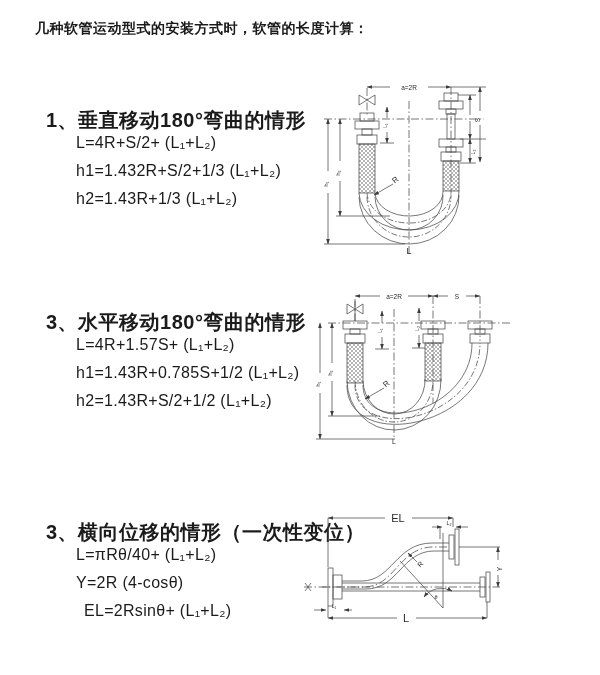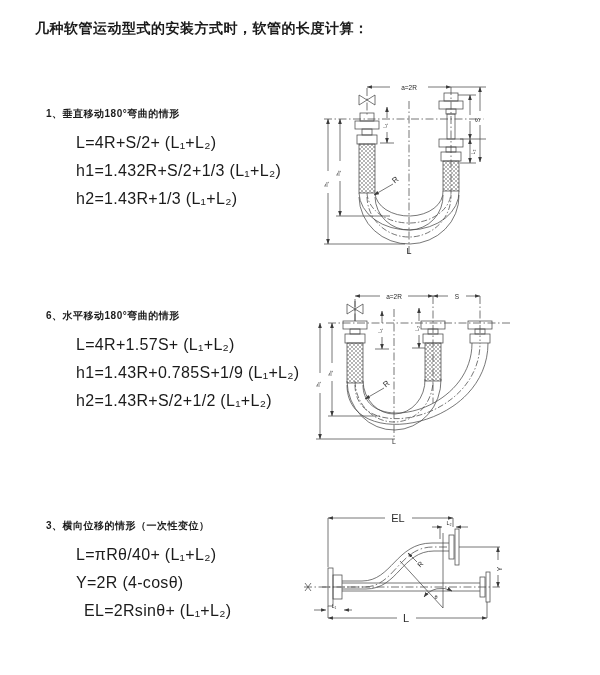--- a/index.html
+++ b/index.html
@@ -3,40 +3,40 @@
 <meta charset="utf-8">
 <style>
   html,body{margin:0;padding:0;}
   body{
     width:600px;height:675px;position:relative;background:#ffffff;
     font-family:"Liberation Sans","DejaVu Sans",sans-serif;color:#1b1b1b;
     overflow:hidden;
   }
   .abs{position:absolute;white-space:nowrap;}
   .title{left:35px;top:20px;font-size:14px;font-weight:bold;letter-spacing:.5px;text-align:center;}
-  .heading{font-size:10px;font-weight:bold;letter-spacing:.5px;}
+  .heading{font-size:20px;font-weight:bold;letter-spacing:.5px;}
   .formula{font-size:16px;letter-spacing:.3px;}
   svg.diag{position:absolute;}
   svg.diag text{font-family:"Liberation Sans","DejaVu Sans",sans-serif;fill:#2a2a2a;}
 </style>
 </head>
 <body>
 
 <div>
 
   <div class="abs title">几种软管运动型式的安装方式时，软管的长度计算：</div>
 
   <div class="abs heading" style="left:46px;top:107px">1、垂直移动180°弯曲的情形</div>
   <div class="abs formula" style="left:76px;top:134px">L=4R+S/2+ (L₁+L₂)</div>
   <div class="abs formula" style="left:76px;top:162px">h1=1.432R+S/2+1/3 (L₁+L₂)</div>
   <div class="abs formula" style="left:76px;top:190px">h2=1.43R+1/3 (L₁+L₂)</div>
 
-  <div class="abs heading" style="left:46px;top:309px">6、水平移动180°弯曲的情形</div>
+  <div class="abs heading" style="left:46px;top:309px">3、水平移动180°弯曲的情形</div>
   <div class="abs formula" style="left:76px;top:336px">L=4R+1.57S+ (L₁+L₂)</div>
-  <div class="abs formula" style="left:76px;top:364px">h1=1.43R+0.785S+1/9 (L₁+L₂)</div>
+  <div class="abs formula" style="left:76px;top:364px">h1=1.43R+0.785S+1/2 (L₁+L₂)</div>
   <div class="abs formula" style="left:76px;top:392px">h2=1.43R+S/2+1/2 (L₁+L₂)</div>
 
   <div class="abs heading" style="left:46px;top:519px">3、横向位移的情形（一次性变位）</div>
   <div class="abs formula" style="left:76px;top:546px">L=πRθ/40+ (L₁+L₂)</div>
   <div class="abs formula" style="left:76px;top:574px">Y=2R (4-cosθ)</div>
   <div class="abs formula" style="left:84px;top:602px">EL=2Rsinθ+ (L₁+L₂)</div>
 
   <svg class="diag" style="left:310px;top:75px" width="285" height="185" viewBox="0 0 285 185">
     <defs>
       <marker id="ar1" viewBox="0 0 8 8" refX="7.5" refY="4" markerWidth="7" markerHeight="7" orient="auto-start-reverse">

